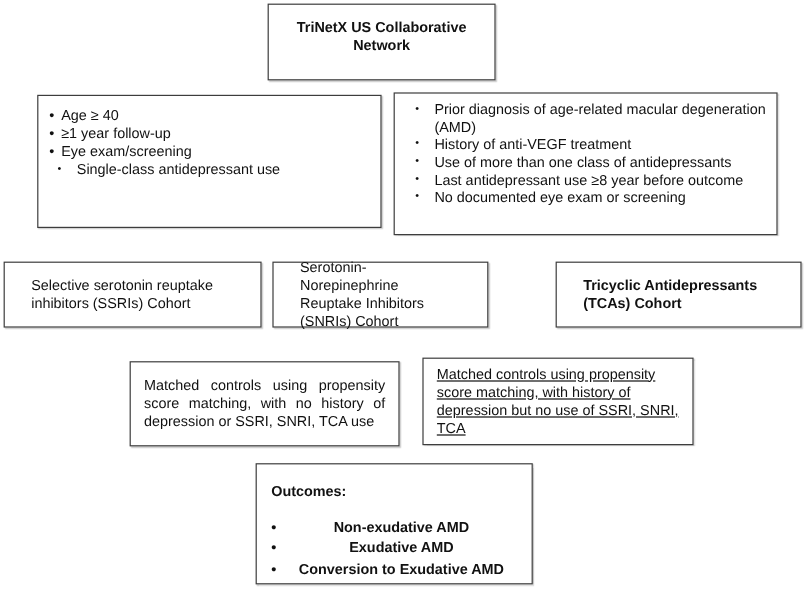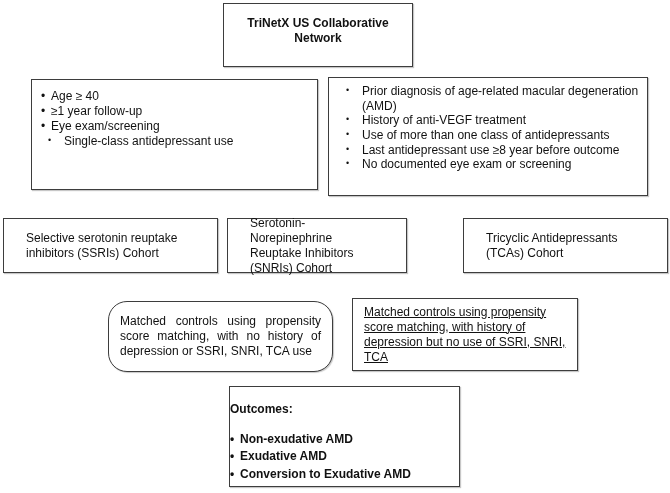--- a/index.html
+++ b/index.html
@@ -38,28 +38,28 @@
   .box .title { font-weight:bold; }
   ul.bullets { list-style:none; }
   ul.bullets li { position:relative; }
   li.tight { padding-left:10px; }
   li.tight::before { content:"\2022"; position:absolute; left:0; }
   li.hang { padding-left:23px; }
   li.hang::before { content:"\2022"; position:absolute; left:7px; font-size:9px; top:1px; }
   .cohort { top:218px; height:55px; padding:0 22px; }
   .cohort-ssri { left:3px;   width:215px; }
   .cohort-snri { left:227px; width:180px; }
-  .cohort-tca  { left:463px; width:205px; }
+  .cohort-tca  { left:463px; width:205px;font-weight:bold; }
   .matched { padding:0 11px; }
-  .matched-left  { left:108px; top:301px; width:225px; height:71px; text-align:justify;border-radius:19px; }
+  .matched-left  { left:108px; top:301px; width:225px; height:71px; text-align:justify; }
   .matched-left p { text-align:justify; text-align-last:left; width:100%; }
   .matched-right { left:352px; top:298px; width:226px; height:73px;text-decoration:underline; }
-  .outcomes { left:229px; top:386px; width:231px; height:101px; padding:15px 10px 8px 0; font-weight:bold; }
+  .outcomes { left:213px; top:386px; width:231px; height:101px; padding:15px 10px 8px 12px; font-weight:bold; }
   .outcomes .spacer { height:14px; }
-  .outcomes li { line-height:1.45; }
+  .outcomes li { line-height:1.45;text-align:center; }
 </style>
 </head>
 <body>
 
 <div class="canvas">
 
   <div class="box network center-v">
     <span>TriNetX US Collaborative Network</span>
   </div>
 

